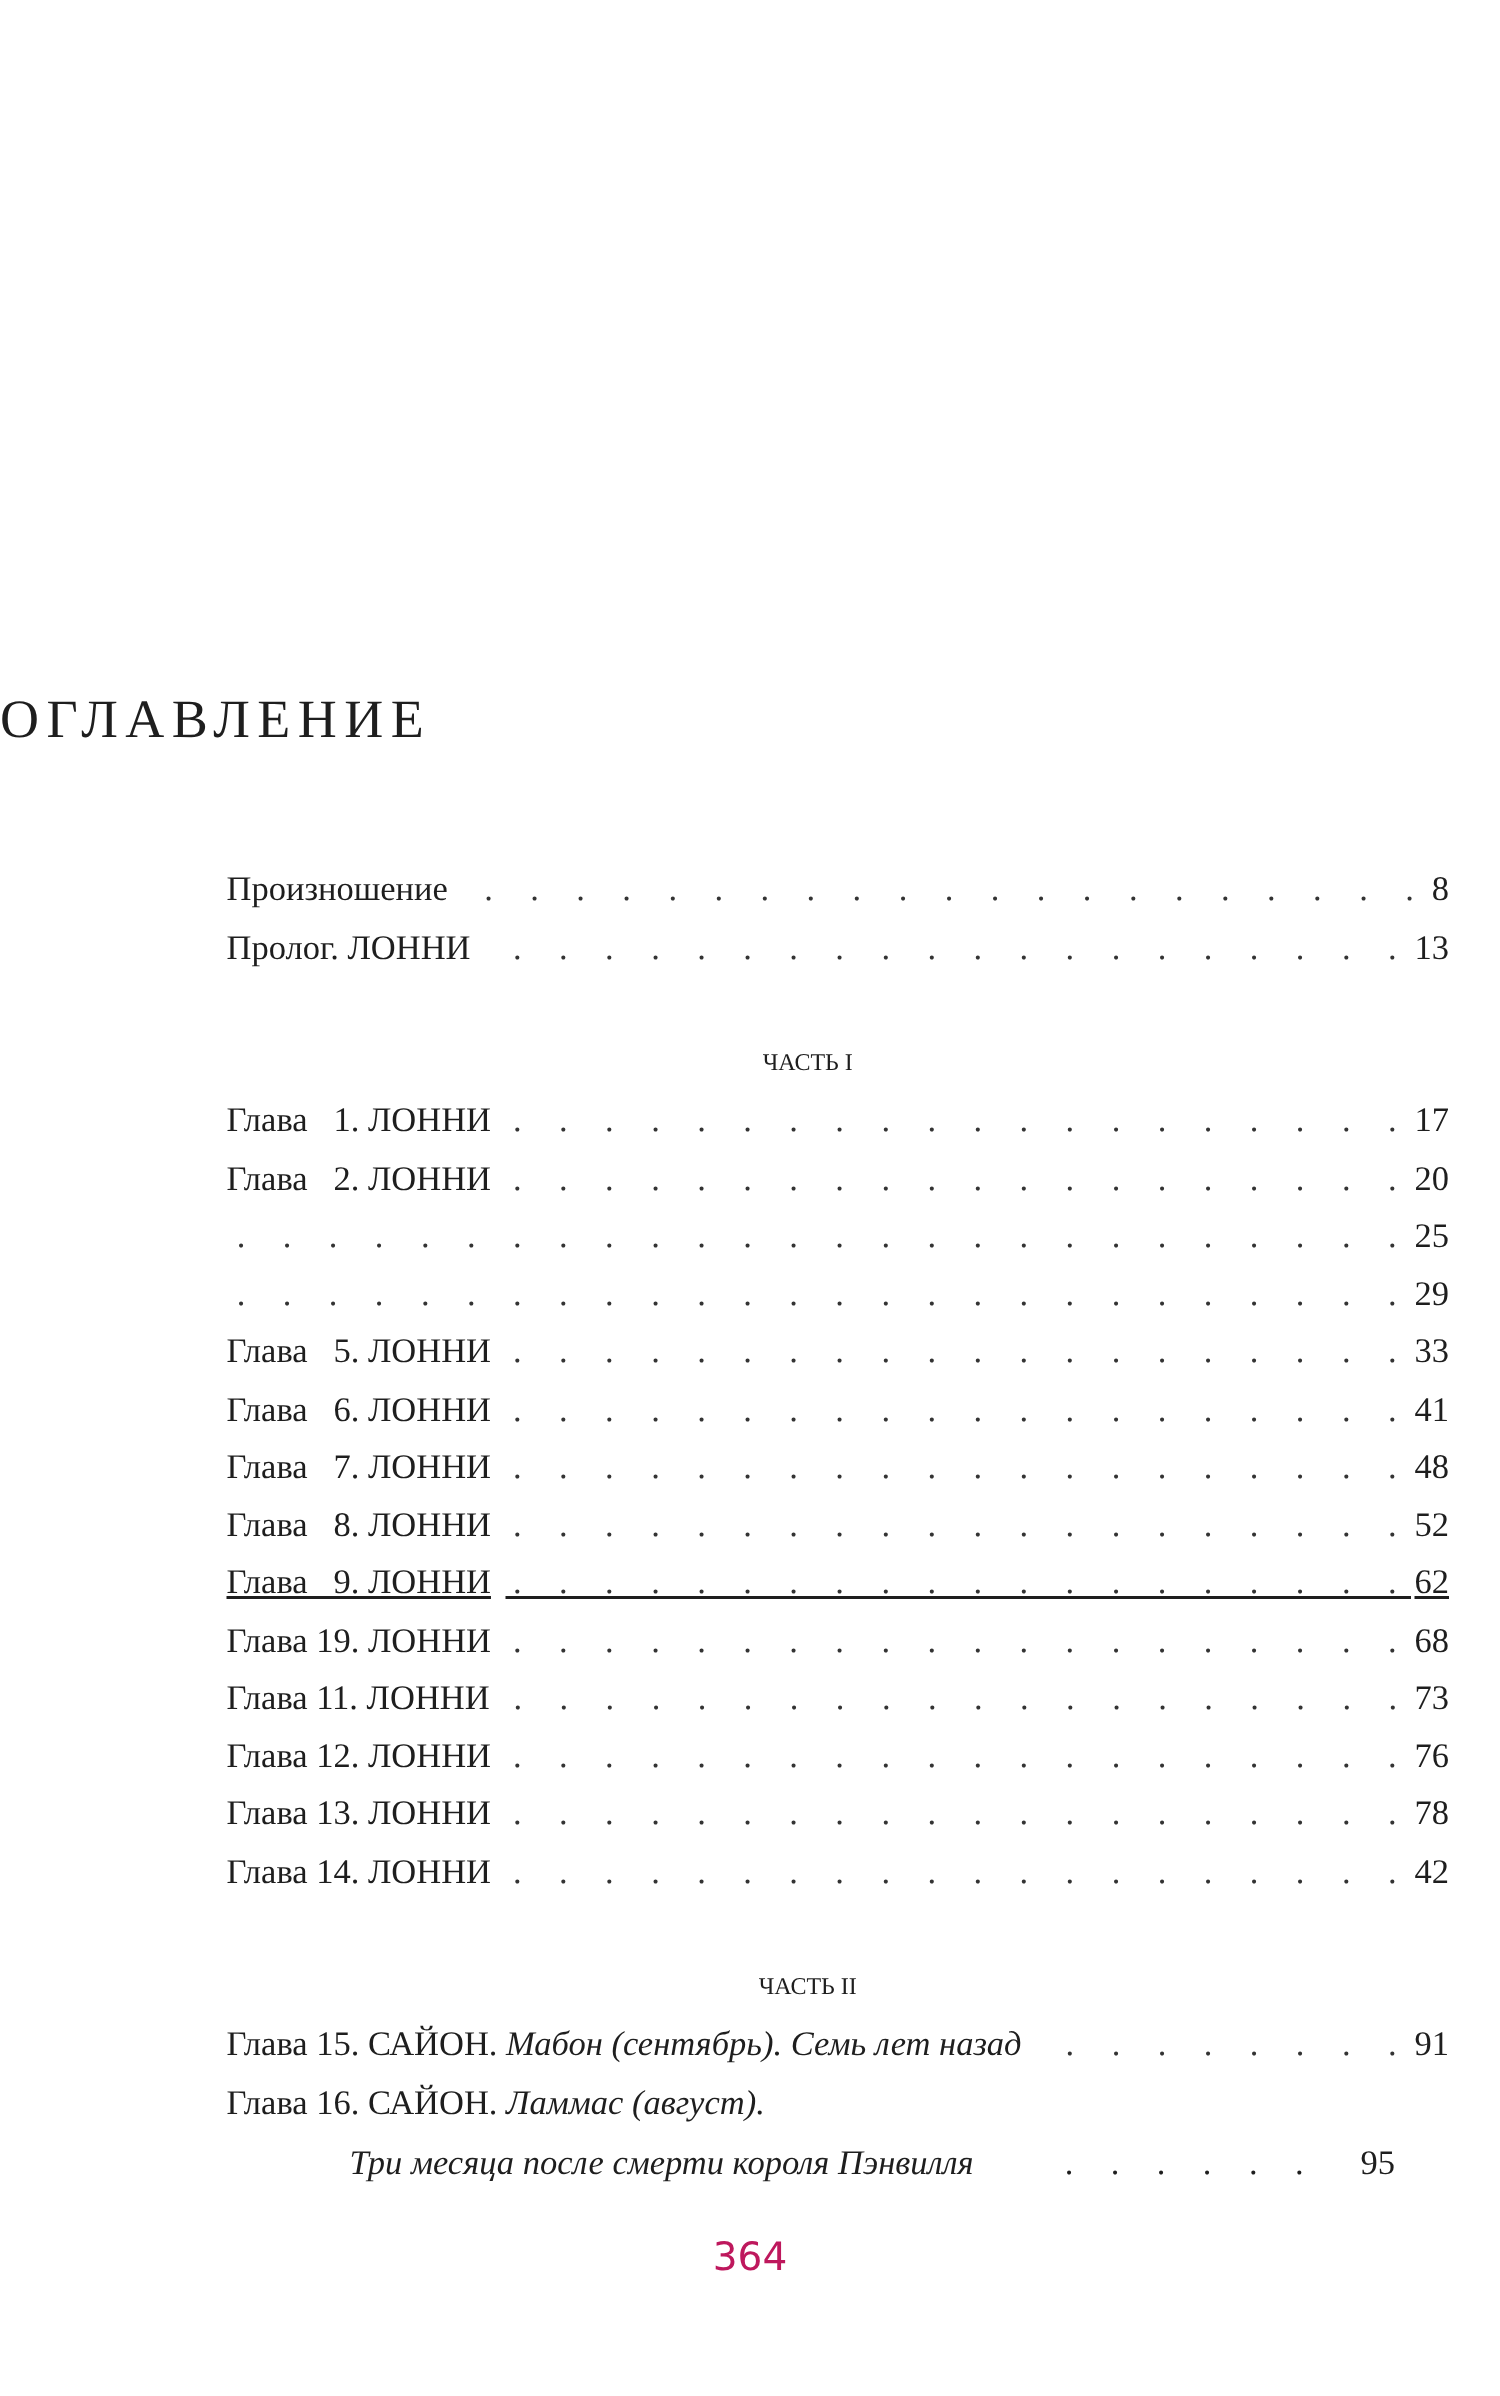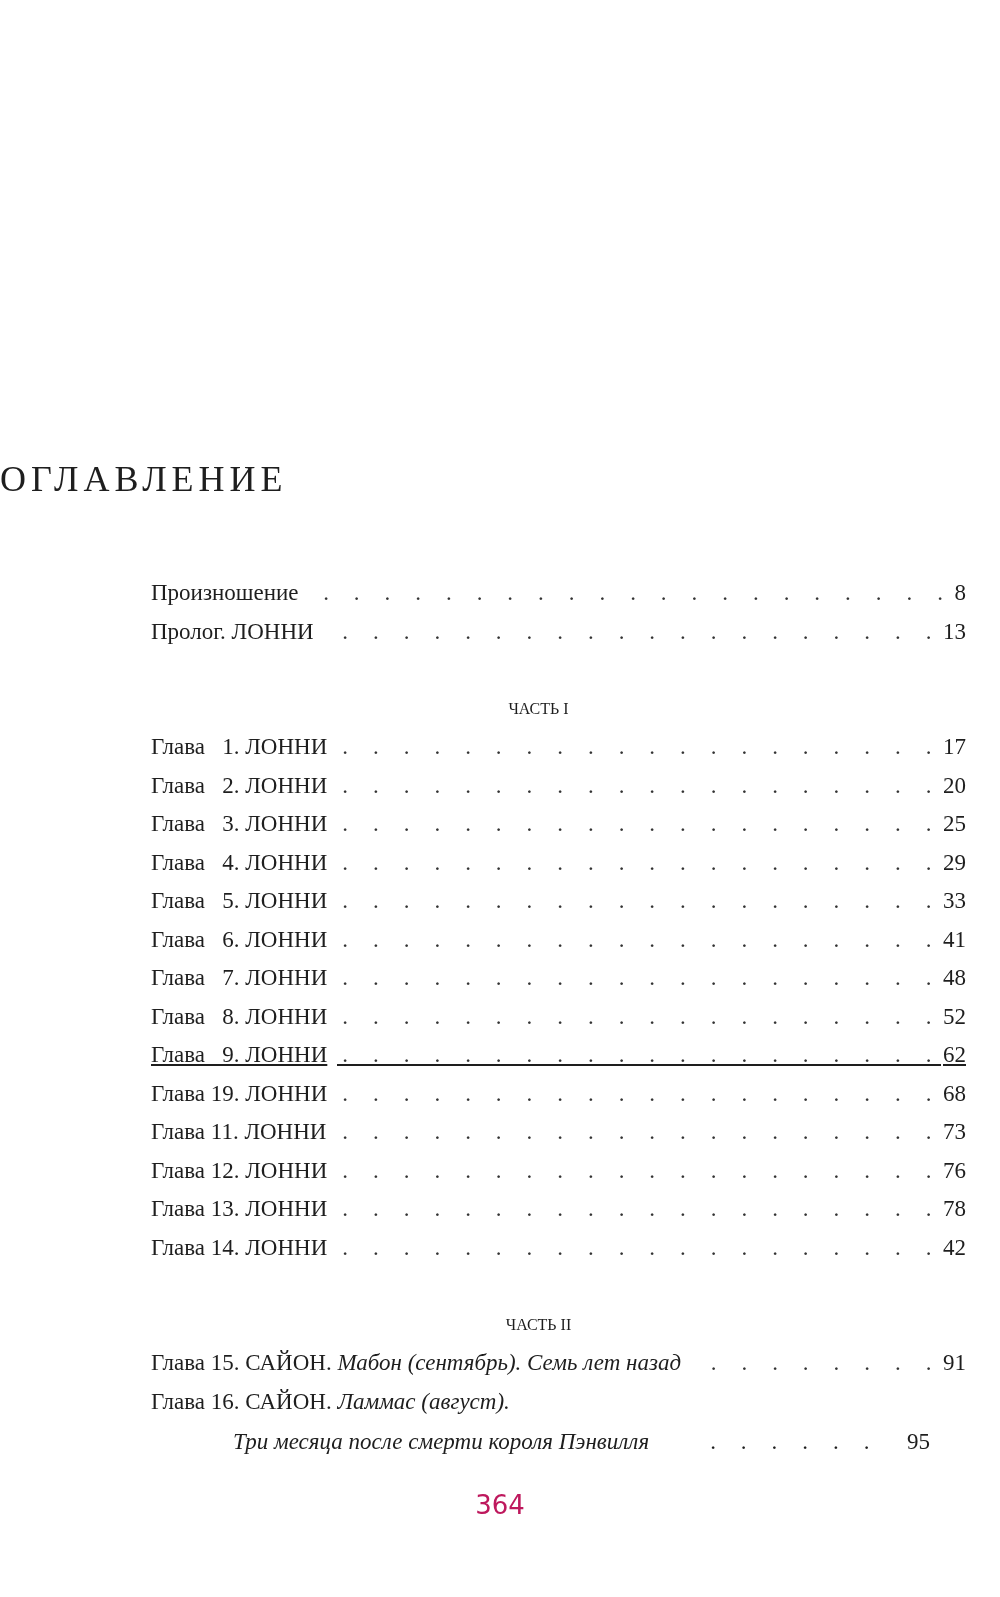--- a/index.html
+++ b/index.html
@@ -47,26 +47,24 @@
     <span class="label">Глава   1. ЛОННИ</span>
     <span class="dots">. . . . . . . . . . . . . . . . . . . . . . . . . . . . . . . . . . . . . . . . . . . . . . . . . . . . . . . . . . . .</span>
     <span class="page">17</span>
   </div>
   <div class="row" style="top:767px;">
     <span class="label">Глава   2. ЛОННИ</span>
     <span class="dots">. . . . . . . . . . . . . . . . . . . . . . . . . . . . . . . . . . . . . . . . . . . . . . . . . . . . . . . . . . . .</span>
     <span class="page">20</span>
   </div>
   <div class="row" style="top:805px;">
-    <span class="label">Глава   3. ЛОННИ</span>
     <span class="dots">. . . . . . . . . . . . . . . . . . . . . . . . . . . . . . . . . . . . . . . . . . . . . . . . . . . . . . . . . . . .</span>
     <span class="page">25</span>
   </div>
   <div class="row" style="top:844px;">
-    <span class="label">Глава   4. ЛОННИ</span>
     <span class="dots">. . . . . . . . . . . . . . . . . . . . . . . . . . . . . . . . . . . . . . . . . . . . . . . . . . . . . . . . . . . .</span>
     <span class="page">29</span>
   </div>
   <div class="row" style="top:882px;">
     <span class="label">Глава   5. ЛОННИ</span>
     <span class="dots">. . . . . . . . . . . . . . . . . . . . . . . . . . . . . . . . . . . . . . . . . . . . . . . . . . . . . . . . . . . .</span>
     <span class="page">33</span>
   </div>
   <div class="row" style="top:921px;">
     <span class="label">Глава   6. ЛОННИ</span>

